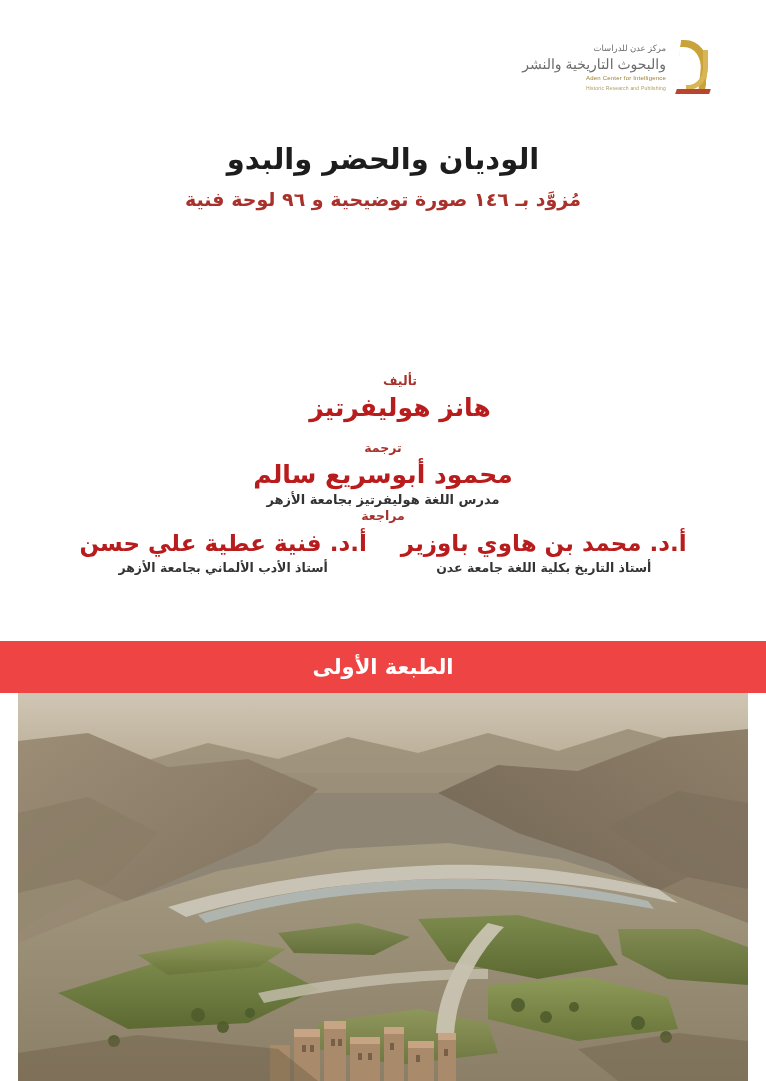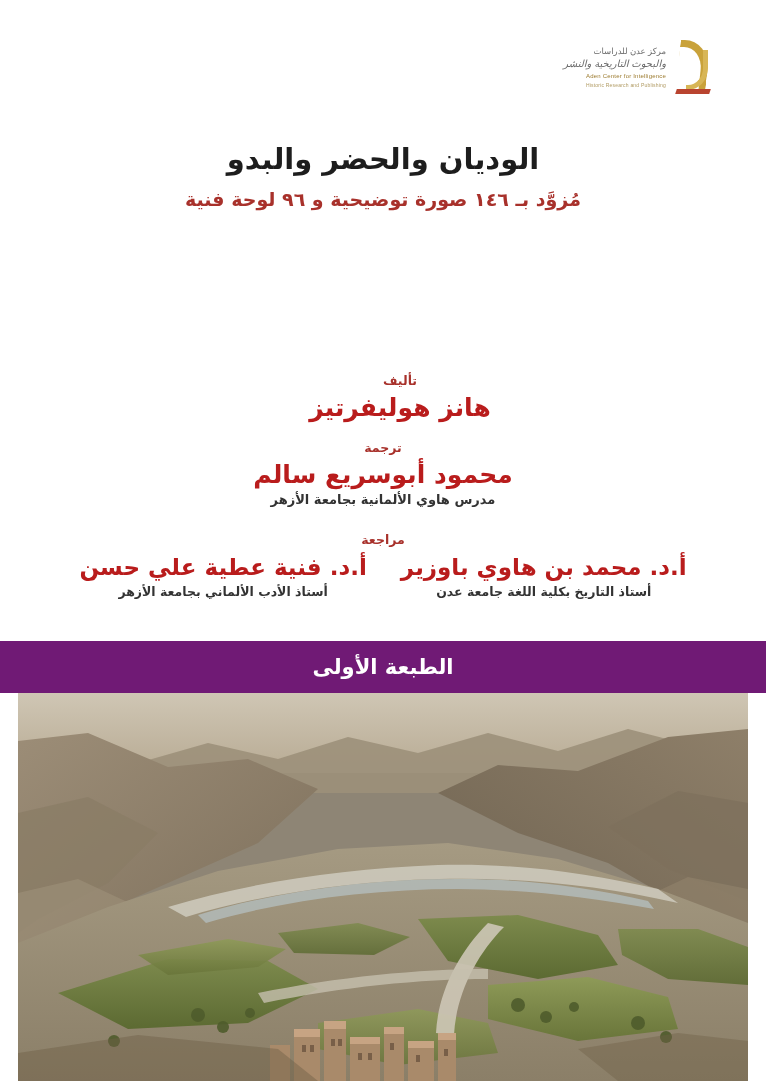--- a/index.html
+++ b/index.html
@@ -56,21 +56,21 @@
     transform: skewX(-18deg);
   }
   .logo-text {
     display: flex;
     flex-direction: column;
     align-items: flex-start;
     gap: 2px;
     line-height: 1.25;
   }
   .logo-ar1 { font-size: 8.5px; color: #6b6b6b; letter-spacing: 0; }
-  .logo-ar2 { font-size: 10px; color: #6b6b6b; font-style: italic; }
+  .logo-ar2 { font-size: 14px; color: #6b6b6b; }
   .logo-en  { font-size: 6px; color: #9c7b2f; letter-spacing: .2px; direction: ltr; }
   .logo-en2 { font-size: 5px; color: #b09a62; letter-spacing: .2px; direction: ltr; }
 
   
   .title-wrap {
     position: absolute;
     top: 128px;
     left: 0; right: 0;
     text-align: center;
   }
@@ -124,42 +124,42 @@
   }
   .affil {
     font-family: "DejaVu Sans", sans-serif;
     font-size: 13px;
     font-weight: 700;
     color: #333333;
     margin: 2px 0 0 0;
   }
   .group-author { margin-top: 0; margin-left: 34px; }
   .group-translator { margin-top: 16px; }
-  .group-review { margin-top: 24px; }
+  .group-review { margin-top: 0; }
 
   .reviewers {
     display: flex;
     flex-direction: row;
     justify-content: center;
     align-items: flex-start;
     gap: 34px;
     margin-top: 2px;
     padding: 0 26px;
   }
   .reviewer { text-align: center; }
   .reviewer .person { font-size: 23px; }
   .reviewer .affil { font-size: 12.5px; }
 
   
   .edition-bar {
     position: absolute;
     top: 641px;
     left: 0; right: 0;
     height: 52px;
-    background: #701a75;
+    background: #ef4444;
     display: flex;
     align-items: center;
     justify-content: center;
   }
   .edition-bar span {
     font-family: "DejaVu Sans", sans-serif;
     font-size: 21px;
     font-weight: 700;
     color: #ffffff;
   }
@@ -201,21 +201,21 @@
 <div class="credits">
 
   <div class="group-author">
     <p class="role">تأليف</p>
     <p class="person">هانز هوليفرتيز</p>
   </div>
 
   <div class="group-translator">
     <p class="role">ترجمة</p>
     <p class="person">محمود أبوسريع سالم</p>
-    <p class="affil">مدرس هاوي الألمانية بجامعة الأزهر</p>
+    <p class="affil">مدرس اللغة هوليفرتيز بجامعة الأزهر</p>
   </div>
 
   <div class="group-review">
     <p class="role">مراجعة</p>
     <div class="reviewers">
       <div class="reviewer">
         <p class="person">أ.د. محمد بن هاوي باوزير</p>
         <p class="affil">أستاذ التاريخ بكلية اللغة جامعة عدن</p>
       </div>
       <div class="reviewer">

